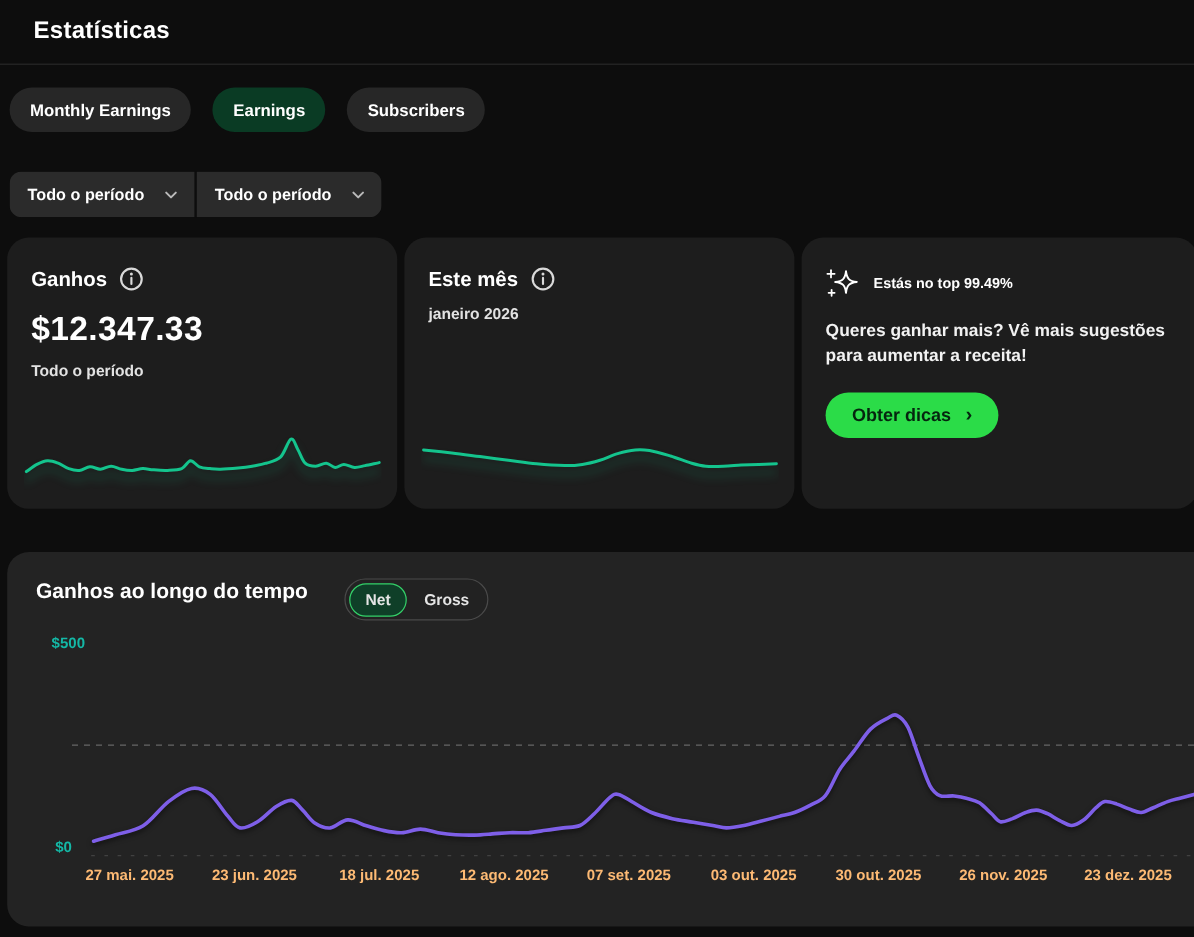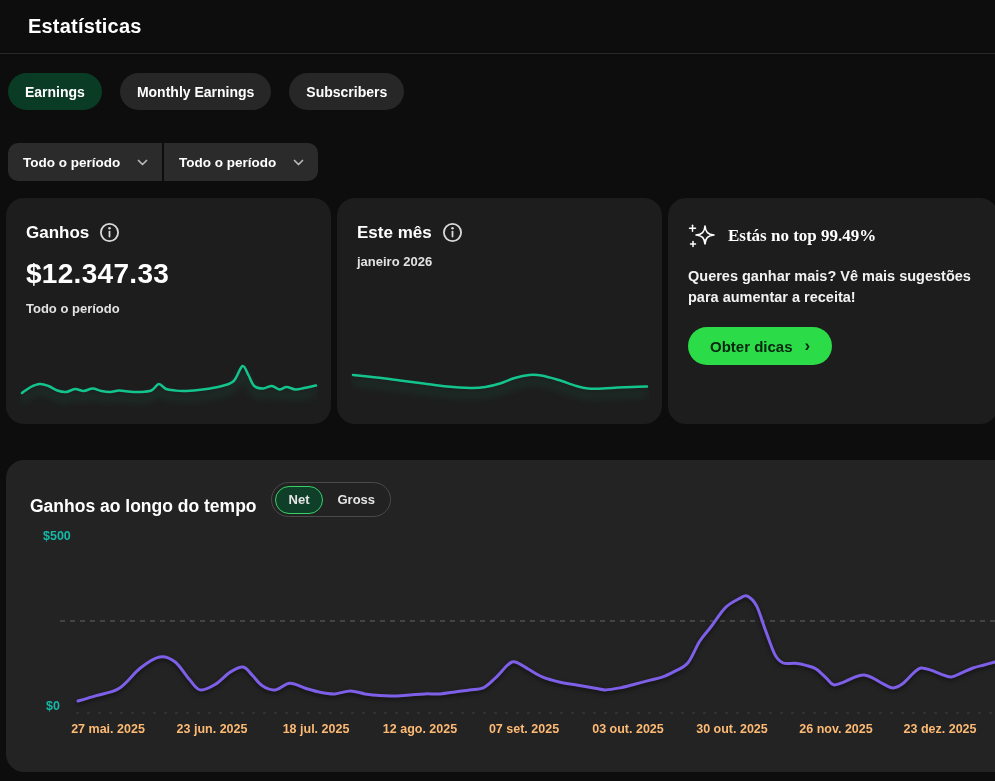--- a/index.html
+++ b/index.html
@@ -42,36 +42,36 @@
   .card-title { font-size:17px; font-weight:700; }
   .info-icon { display:block; cursor:pointer; }
   .card-amount { margin-top:15px; font-size:28px; font-weight:800; letter-spacing:.3px; }
   .card-period { margin-top:11px; font-size:13px; font-weight:600; color:#e2e2e2; }
   .spark-svg { position:absolute; left:14px; bottom:14px; }
   .spark-svg path { filter: drop-shadow(0 7px 4px rgba(20,196,141,.28)); }
 
   
   .card.promo { width:330px; padding:24px 22px 0 20px; background:#1d1d1d; }
   .promo-title-row { display:flex; align-items:center; gap:12px; }
-  .promo-title { font-size:17px; font-weight:800;font-family:Liberation Serif, serif; }
+  .promo-title { font-size:12px; font-weight:800; }
   .promo-body { margin-top:16px; font-size:14.5px; font-weight:600; line-height:1.42; color:#f2f2f2; max-width:292px; }
   .promo-button {
     margin-top:20px; height:38px; padding:0 22px; border-radius:19px; border:none;
     background:var(--accent-green); color:#05250f; font-family:inherit;
     font-size:15px; font-weight:800; display:inline-flex; align-items:center; gap:12px;
     cursor:pointer;
   }
   .promo-button .btn-chev { font-size:17px; font-weight:600; line-height:1; margin-top:-1px; }
 
   
   .chart-panel {
     position:absolute; left:6px; top:460px; width:1034px; height:312px;
     background:#232323; border-radius:18px;
   }
-  .chart-header { position:absolute; left:24px; top:22px; display:flex; align-items:flex-end; gap:14px; }
+  .chart-header { position:absolute; left:24px; top:22px; display:flex; align-items:flex-start; gap:30px; }
   .chart-title { font-size:17.5px; font-weight:800; }
   .toggle {
     display:inline-flex; align-items:center; height:35px;
     border:1px solid #4a4a4a; border-radius:18px; background:#222222; padding-right:4px;
   }
   .toggle-opt { font-size:13px; font-weight:700; color:#e5e5e5; cursor:pointer; }
   .toggle-opt.selected {
     margin:3px; height:28px; padding:0 13px; border-radius:14px;
     background:#0f3f28; border:1.5px solid #34d169;
     display:inline-flex; align-items:center;
@@ -94,22 +94,22 @@
 
 
 
 <div class="page-header">
   <div class="page-title">Estatísticas</div>
 </div>
 <div class="header-divider"></div>
 
 
 <div class="tabs">
+  <div class="tab-pill">Monthly Earnings</div>
   <div class="tab-pill active">Earnings</div>
-  <div class="tab-pill">Monthly Earnings</div>
   <div class="tab-pill">Subscribers</div>
 </div>
 
 
 <div class="filters">
   <div class="filter-select">
     <span>Todo o período</span>
     <svg class="chev-down" width="11" height="7" viewBox="0 0 11 7">
         <path d="M1.5 1.5 L5.5 5.5 L9.5 1.5" fill="none" stroke="#b9b9b9" stroke-width="1.7" stroke-linecap="round" stroke-linejoin="round"></path>
       </svg>

